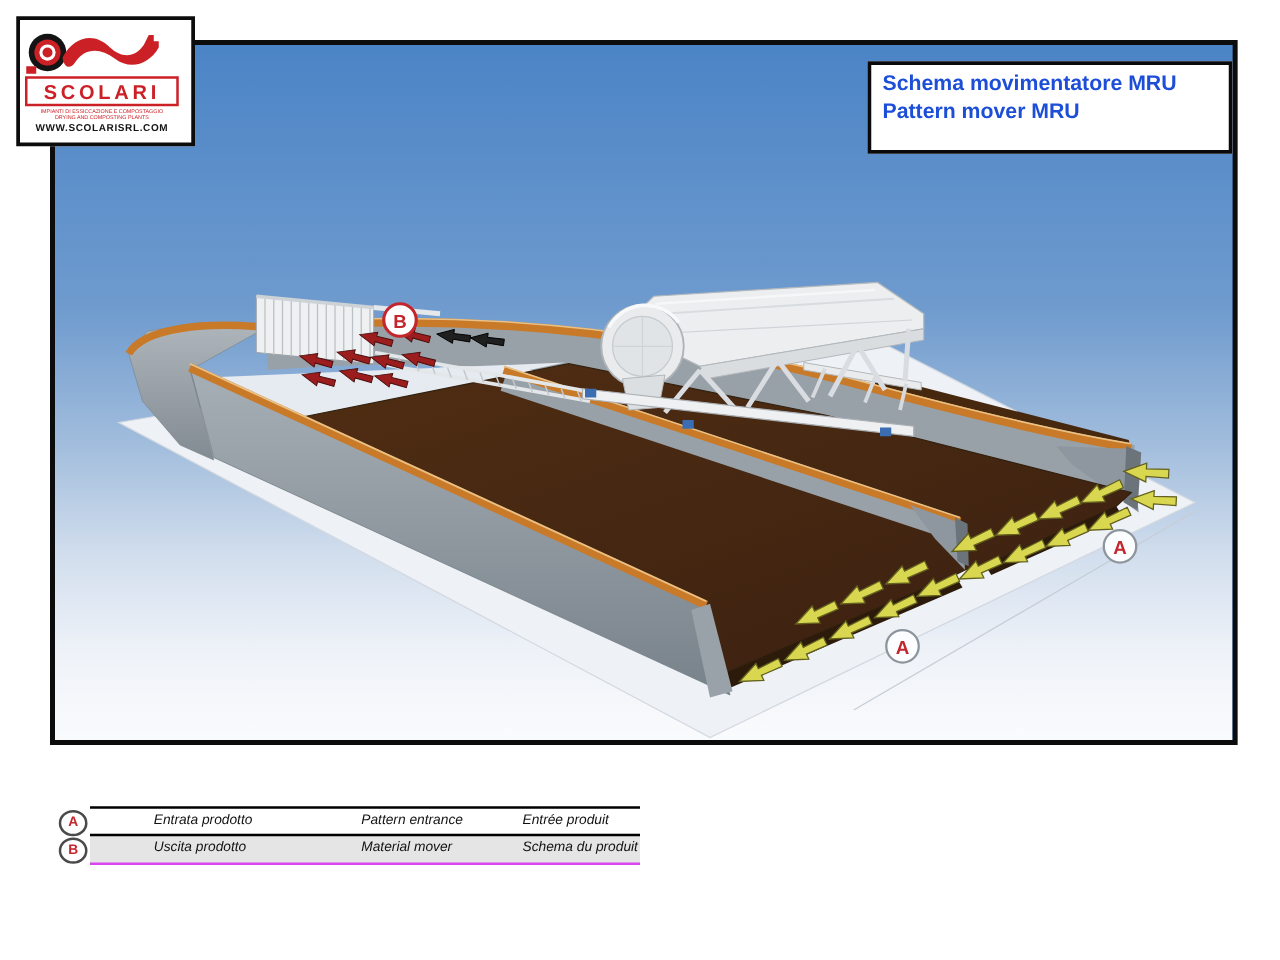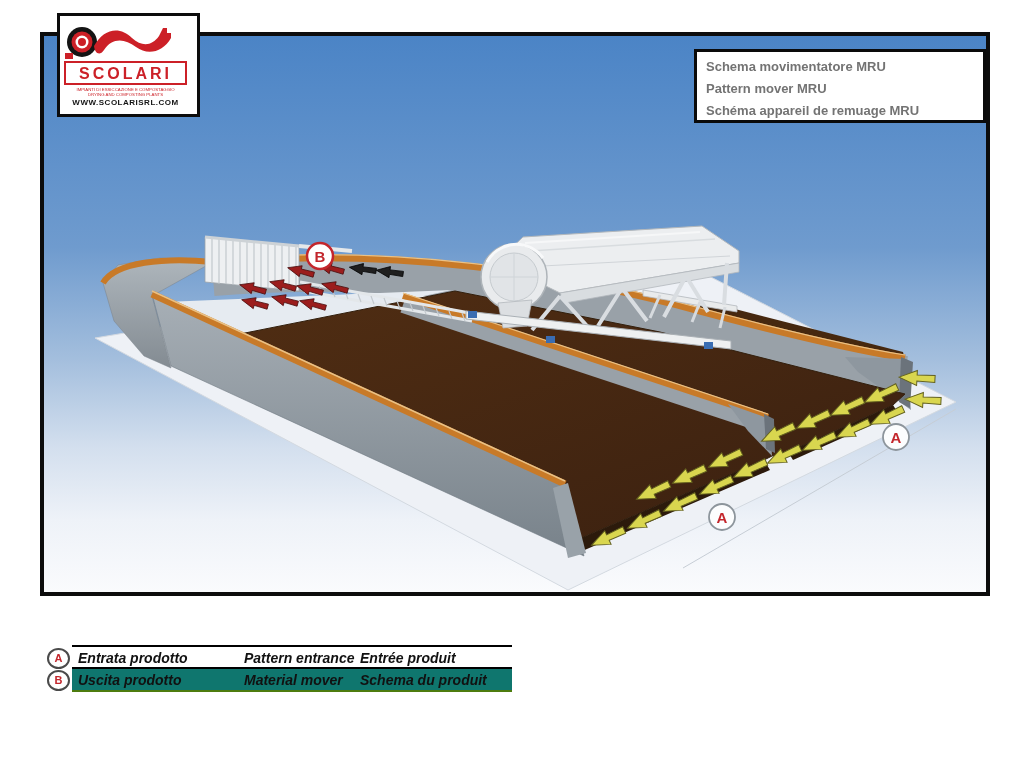--- a/index.html
+++ b/index.html
@@ -4,36 +4,36 @@
 <style>
   html,body{margin:0;padding:0;background:#ffffff;}
   .page{position:relative;width:1024px;height:768px;background:#ffffff;overflow:hidden;
         font-family:"Liberation Sans",sans-serif;}
   
   .frame{position:absolute;left:40px;top:32px;width:942px;height:556px;
          border:4px solid #0c0c0c;background:#4b84c6;}
   .frame svg{display:block;}
   
   .logo-box{position:absolute;left:13px;top:13px;width:137px;height:98px;
-            background:#ffffff;border:3px solid #0c0c0c;z-index:6;margin-left:44px;}
+            background:#ffffff;border:3px solid #0c0c0c;z-index:6;}
   
   .title-box{position:absolute;left:694px;top:49px;width:292px;height:74px;
              box-sizing:border-box;background:#ffffff;border:3px solid #0a0a0a;
              padding:4px 9px;z-index:5;}
-  .title-box .tline{font-weight:bold;font-size:13px;line-height:22px;color:#737373;}
+  .title-box .tline{font-weight:bold;font-size:17px;line-height:22px;color:#1d4ed8;}
   
   .legend-circle{position:absolute;width:19px;height:17px;border:2px solid #4a4a4a;
                  border-radius:50%;background:#fff;color:#c3262c;font-weight:bold;
                  font-size:11px;text-align:center;line-height:16px;z-index:4;}
   .legend-table{position:absolute;left:72px;top:645px;width:440px;z-index:3;}
   .legend-row{position:relative;height:20px;border-top:2px solid #000;}
-  .legend-row.rowB{background:#0f766e;border-bottom:2px solid #4d7c0f;height:21px;}
-  .legend-cell{position:absolute;top:3px;font-style:italic;font-weight:700;
-               font-size:14px;color:#111;white-space:nowrap;}
-  .c1{left:6px;} .c2{left:172px;} .c3{left:288px;text-align:right;}
+  .legend-row.rowB{background:#e5e5e5;border-bottom:2px solid #d946ef;height:21px;}
+  .legend-cell{position:absolute;top:3px;font-style:italic;font-weight:400;
+               font-size:11px;color:#111;white-space:nowrap;margin-left:45px;}
+  .c1{left:6px;} .c2{left:172px;} .c3{left:301px;text-align:right;}
 </style>
 </head>
 <body>
 
 <div class="page">
 
   <div class="frame">
     <svg width="942" height="556" viewBox="44 36 942 556">
       <defs>
         <linearGradient id="sky" x1="0" y1="0" x2="0" y2="1">
@@ -221,21 +221,20 @@
       <text x="65.5" y="63" text-anchor="middle" font-family="Liberation Sans, sans-serif" font-size="16" font-weight="bold" letter-spacing="3" fill="#cc2027">SCOLARI</text>
       <text x="65.5" y="74.5" text-anchor="middle" font-family="Liberation Sans, sans-serif" font-size="4.3" fill="#cc2027">IMPIANTI DI ESSICCAZIONE E COMPOSTAGGIO</text>
       <text x="65.5" y="79.5" text-anchor="middle" font-family="Liberation Sans, sans-serif" font-size="4.3" fill="#cc2027">DRYING AND COMPOSTING PLANTS</text>
       <text x="65.5" y="88.5" text-anchor="middle" font-family="Liberation Sans, sans-serif" font-size="8" font-weight="bold" letter-spacing="0.5" fill="#141414">WWW.SCOLARISRL.COM</text>
     </svg>
   </div>
 
   <div class="title-box">
     <div class="tline">Schema movimentatore MRU</div>
     <div class="tline">Pattern mover MRU</div>
-    <div class="tline">Schéma appareil de remuage MRU</div>
   </div>
 
   <div class="legend-circle" style="left:47px;top:648px;">A</div>
   <div class="legend-circle" style="left:47px;top:670px;">B</div>
 
   <div class="legend-table">
     <div class="legend-row rowA">
       <span class="legend-cell c1">Entrata prodotto</span>
       <span class="legend-cell c2">Pattern entrance</span>
       <span class="legend-cell c3">Entrée produit</span>

